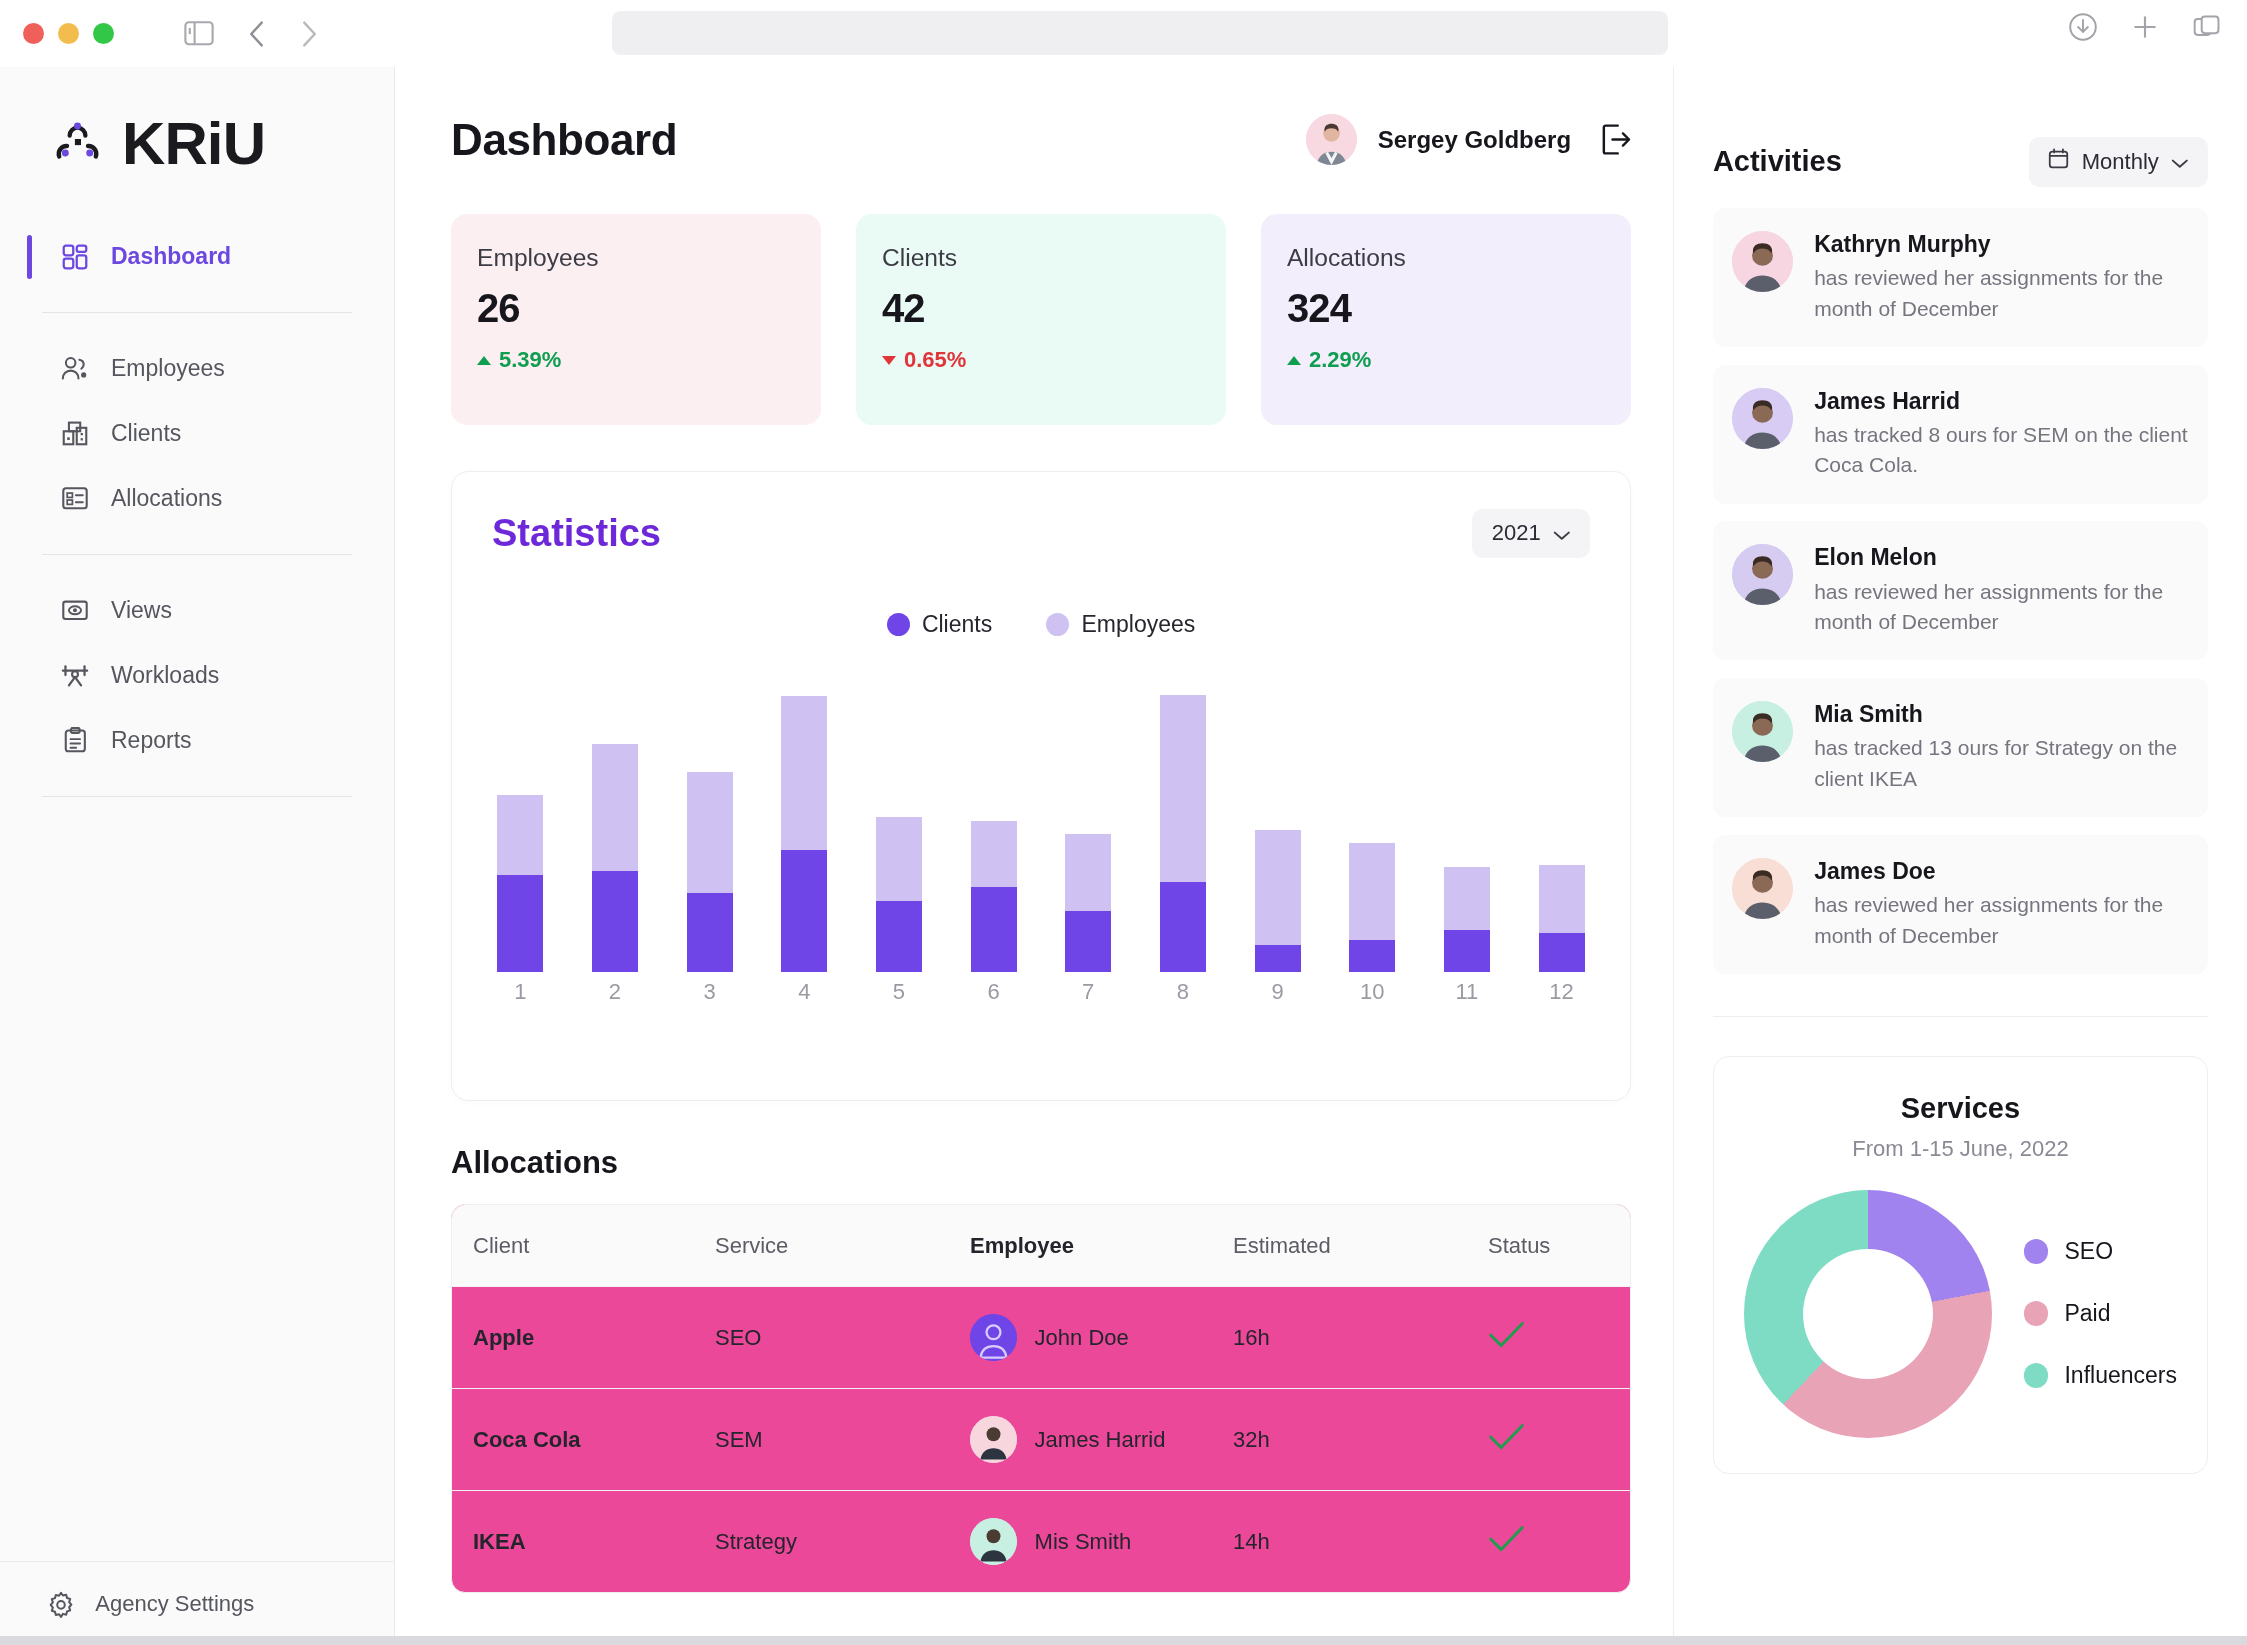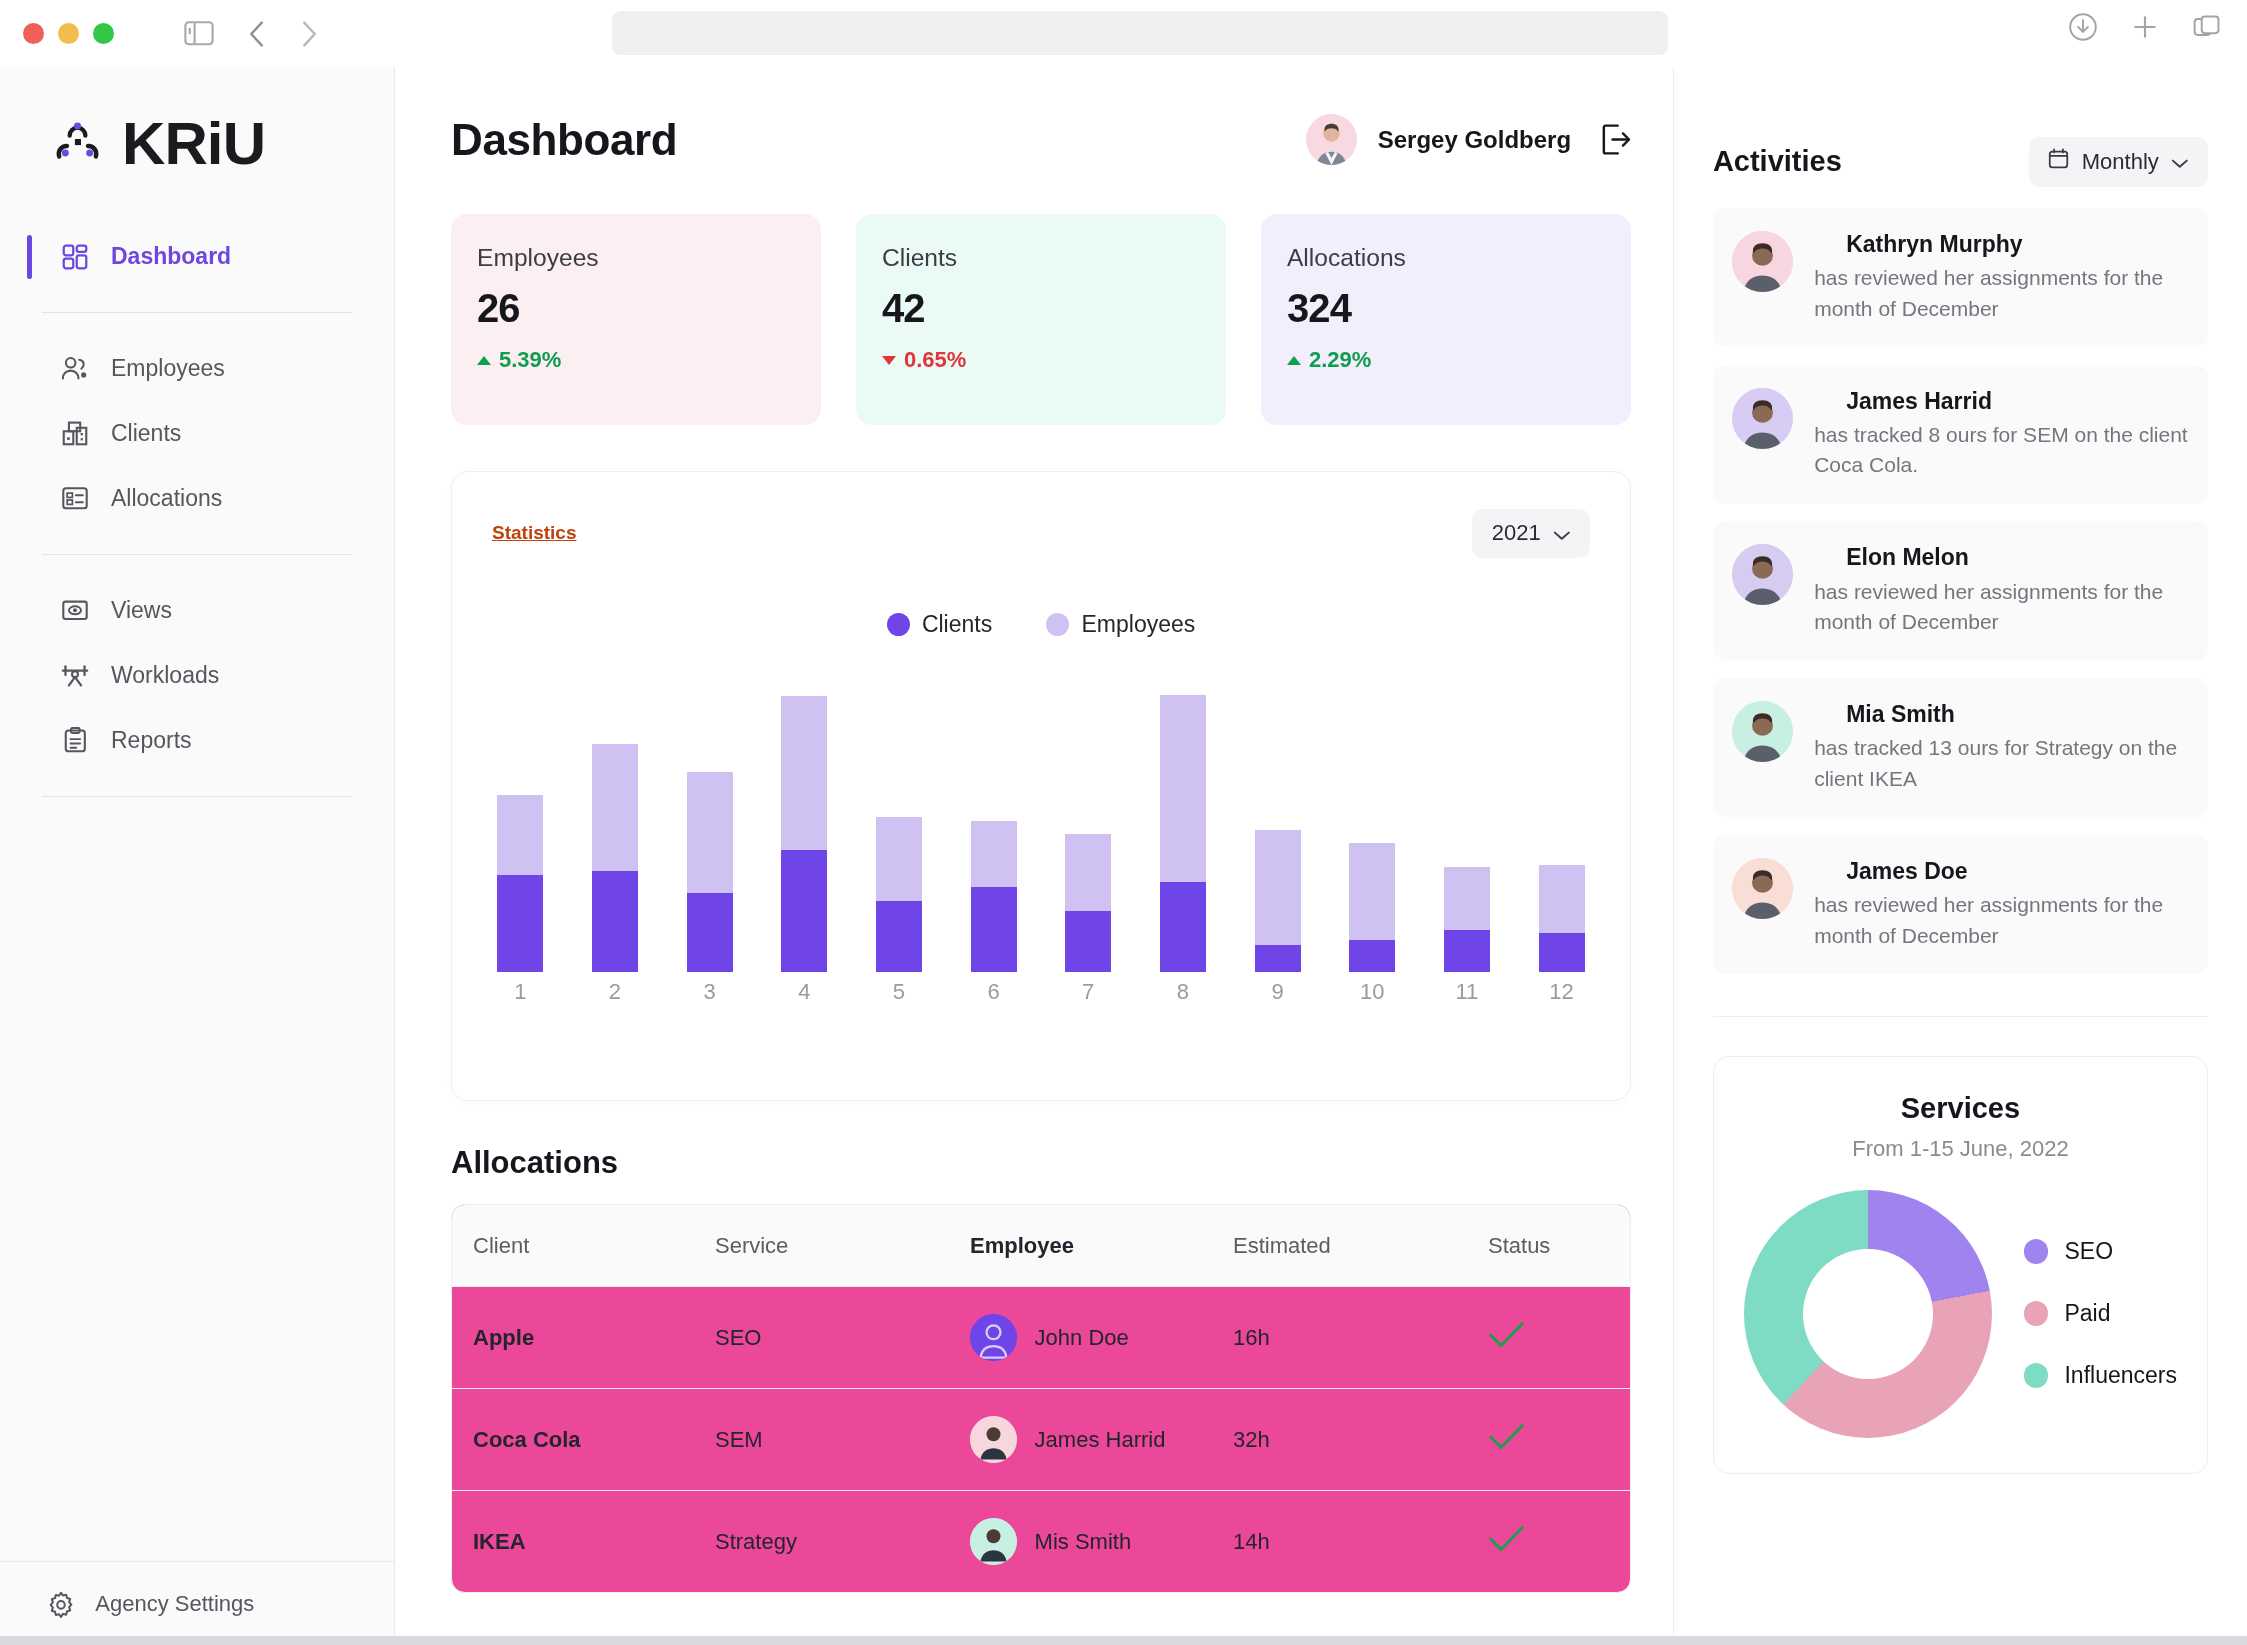--- a/index.html
+++ b/index.html
@@ -80,21 +80,21 @@
   .tri.up { border-bottom: 9.7px solid #0f9d4f; }
   .tri.down { border-top: 9.7px solid #e0353a; }
 
   
   .stats-card {
     margin-top: 46px; background: #fff; border: 0.9px solid #eeeef1;
     border-radius: 17.6px; height: 630px; padding: 37px 40px 0 40px; position: relative;
     box-shadow: 0 1.8px 8.8px rgba(0,0,0,0.02);
   }
   .stats-head { display: flex; align-items: center; justify-content: space-between; }
-  .stats-title { font-size: 19px; font-weight: 700; color: #c2410c; text-decoration: underline; }
+  .stats-title { font-size: 38px; font-weight: 700; color: #6d28d9; }
   .pill {
     background: #f4f4f6; border-radius: 10.5px; padding: 11.4px 19.3px;
     font-size: 22px; color: #2b2b33; display: flex; align-items: center; gap: 12.3px; cursor: pointer;
   }
   .legend { display: flex; justify-content: center; gap: 54px; margin-top: 53px; }
   .legend-item { display: flex; align-items: center; gap: 12.3px; font-size: 23px; color: #26262e; }
   .swatch { width: 23px; height: 23px; border-radius: 50%; }
   .chart { position: absolute; left: 40px; right: 40px; bottom: 74px; top: 237px; }
   .bars { position: absolute; left: 0; right: 0; bottom: 54px; top: 0; display: flex; align-items: flex-end; justify-content: space-between; padding: 0 5.3px; }
   .barcol { width: 46px; display: flex; flex-direction: column; justify-content: flex-end; align-items: center; }
@@ -121,21 +121,21 @@
   
   .rail { flex: 0 0 509px; border-left: 0.9px solid #eeeef1; padding: 0 39px; display: flex; flex-direction: column; }
   .rail-head { display: flex; align-items: center; justify-content: space-between; padding-top: 70px; }
   .rail-title { font-size: 29px; font-weight: 700; color: #16161c; }
   .act-list { margin-top: 21px; }
   .act {
     display: flex; gap: 21px; align-items: flex-start;
     background: #fafafa; border-radius: 12.3px; padding: 23px 19.3px; margin-bottom: 17.6px;
   }
   .act-body { min-width: 0; }
-  .act-name { font-size: 23px; font-weight: 700; color: #16161c; margin-left: 32px; }
+  .act-name { font-size: 23px; font-weight: 700; color: #16161c; }
   .act-text { font-size: 21px; color: #75757f; line-height: 1.45; margin-top: 5.3px; }
   .rail-sep { height: 0.9px; background: #eeeef1; margin: 24.6px 0 0 0; }
 
   .services { margin-top: 39px; border: 0.9px solid #eeeef1; border-radius: 16px; padding: 35px 30px; background: #fff; text-align: center; }
   .svc-title { font-size: 29px; font-weight: 700; color: #16161c; }
   .svc-sub { font-size: 22px; color: #8a8a94; margin-top: 10.5px; }
   .svc-body { display: flex; align-items: center; gap: 32px; margin-top: 28px; }
   .donut-hole { position: absolute; left: 50%; top: 50%; transform: translate(-50%,-50%); width: 130px; height: 130px; background: #fff; border-radius: 50%; }
   .svc-legend { display: flex; flex-direction: column; gap: 35px; }
   .svc-leg-item { display: flex; align-items: center; gap: 16px; font-size: 23px; color: #16161c; }

